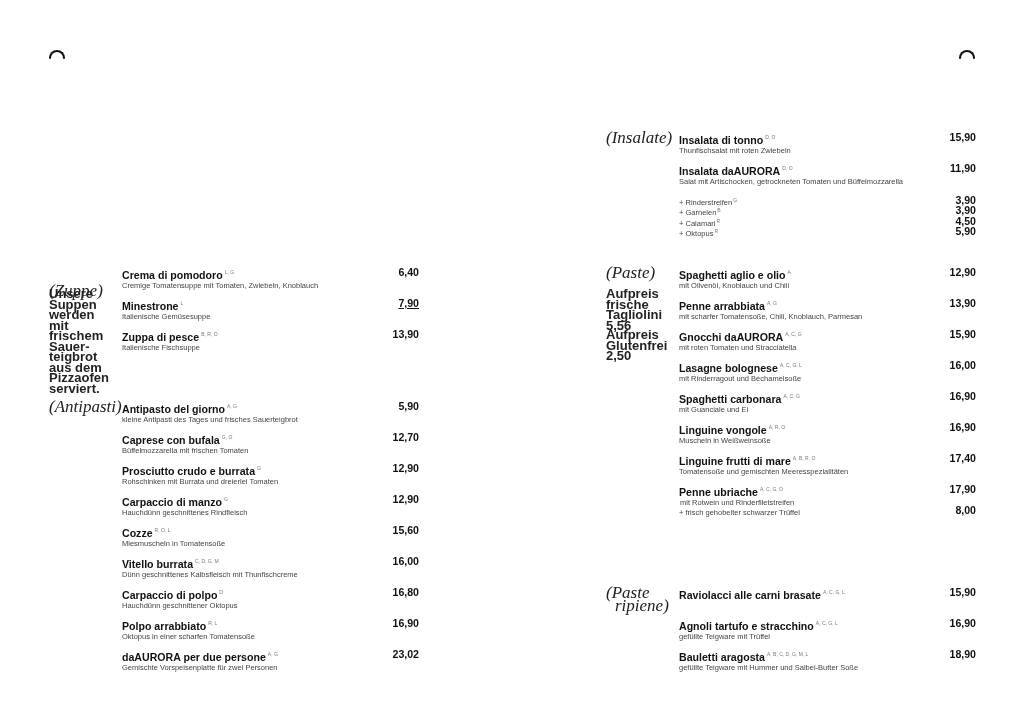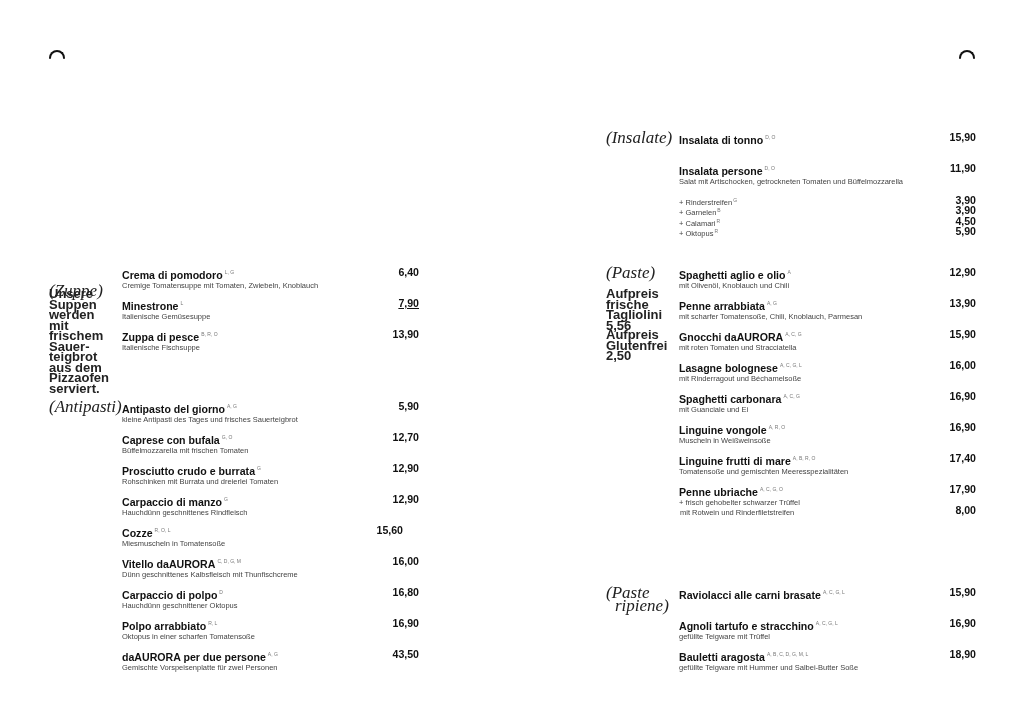--- a/index.html
+++ b/index.html
@@ -72,54 +72,55 @@
     <div class="price" style="right:0;">12,90</div>
   </div>
   <div class="item" style="left:122px; top:493px; width:297px;">
     <div class="name"><span>Carpaccio di manzo</span><sup>G</sup></div>
     <div class="desc">Hauchdünn geschnittenes Rindfleisch</div>
     <div class="price" style="right:0;">12,90</div>
   </div>
   <div class="item" style="left:122px; top:524px; width:297px;">
     <div class="name"><span>Cozze</span><sup>R, O, L</sup></div>
     <div class="desc">Miesmuscheln in Tomatensoße</div>
-    <div class="price" style="right:16px;">15,60</div>
+    <div class="price" style="right:0;">15,60</div>
   </div>
   <div class="item" style="left:122px; top:555px; width:297px;">
-    <div class="name"><span>Vitello daAURORA</span><sup>C, D, G, M</sup></div>
+    <div class="name"><span>Vitello burrata</span><sup>C, D, G, M</sup></div>
     <div class="desc">Dünn geschnittenes Kalbsfleisch mit Thunfischcreme</div>
     <div class="price" style="right:0;">16,00</div>
   </div>
   <div class="item" style="left:122px; top:586px; width:297px;">
     <div class="name"><span>Carpaccio di polpo</span><sup>D</sup></div>
     <div class="desc">Hauchdünn geschnittener Oktopus</div>
     <div class="price" style="right:0;">16,80</div>
   </div>
   <div class="item" style="left:122px; top:617px; width:297px;">
     <div class="name"><span>Polpo arrabbiato</span><sup>R, L</sup></div>
     <div class="desc">Oktopus in einer scharfen Tomatensoße</div>
     <div class="price" style="right:0;">16,90</div>
   </div>
   <div class="item" style="left:122px; top:648px; width:297px;">
     <div class="name"><span>daAURORA per due persone</span><sup>A, G</sup></div>
     <div class="desc">Gemischte Vorspeisenplatte für zwei Personen</div>
-    <div class="price" style="right:0;">43,50</div>
+    <div class="price" style="right:0;">23,02</div>
   </div>
 </div>
 
 <div>
 
   <div class="sec-label" style="left:606px; top:131px;">(Insalate)</div>
 
   <div class="item" style="left:679px; top:131px; width:297px;">
     <div class="name"><span>Insalata di tonno</span><sup>D, O</sup></div>
+    <div class="desc">Thunfischsalat mit roten Zwiebeln</div>
     <div class="price" style="right:0;">15,90</div>
   </div>
   <div class="item" style="left:679px; top:162px; width:297px;">
-    <div class="name"><span>Insalata persone</span><sup>D, O</sup></div>
+    <div class="name"><span>Insalata daAURORA</span><sup>D, O</sup></div>
     <div class="desc">Salat mit Artischocken, getrockneten Tomaten und Büffelmozzarella</div>
     <div class="price" style="right:0;">11,90</div>
   </div>
 
   <div>
     <div class="extra" style="left:679px; top:196px;"><span>+ Rinderstreifen</span><sup>G</sup></div>
     <div class="extra-price" style="left:900px; width:76px; top:195px;">3,90</div>
     <div class="extra" style="left:679px; top:206px;"><span>+ Garnelen</span><sup>B</sup></div>
     <div class="extra-price" style="left:900px; width:76px; top:205px;">3,90</div>
     <div class="extra" style="left:679px; top:217px;"><span>+ Calamari</span><sup>R</sup></div>
@@ -162,22 +163,22 @@
     <div class="desc">Muscheln in Weißweinsoße</div>
     <div class="price" style="right:0;">16,90</div>
   </div>
   <div class="item" style="left:679px; top:452px; width:297px;">
     <div class="name"><span>Linguine frutti di mare</span><sup>A, B, R, O</sup></div>
     <div class="desc">Tomatensoße und gemischten Meeresspezialitäten</div>
     <div class="price" style="right:0;">17,40</div>
   </div>
   <div class="item" style="left:679px; top:483px; width:297px;">
     <div class="name"><span>Penne ubriache</span><sup>A, C, G, O</sup></div>
+    <div class="desc" style="padding-left:1px;">mit Rotwein und Rinderfiletstreifen</div>
     <div class="desc">+ frisch gehobelter schwarzer Trüffel</div>
-    <div class="desc" style="padding-left:1px;">mit Rotwein und Rinderfiletstreifen</div>
     <div class="price" style="right:0;text-align:center;">17,90</div>
     <div class="price" style="right:0; top:21px;margin-left:36px;">8,00</div>
   </div>
 
   <div class="sec-label" style="left:606px; top:586px;">
     <div>(Paste</div>
     <div style="padding-left:9px;">ripiene)</div>
   </div>
 
   <div class="item" style="left:679px; top:586px; width:297px;">

